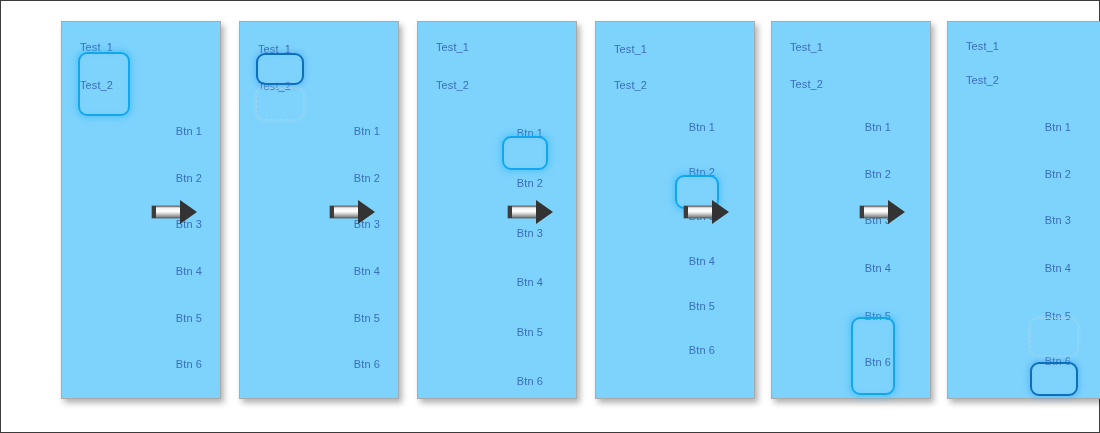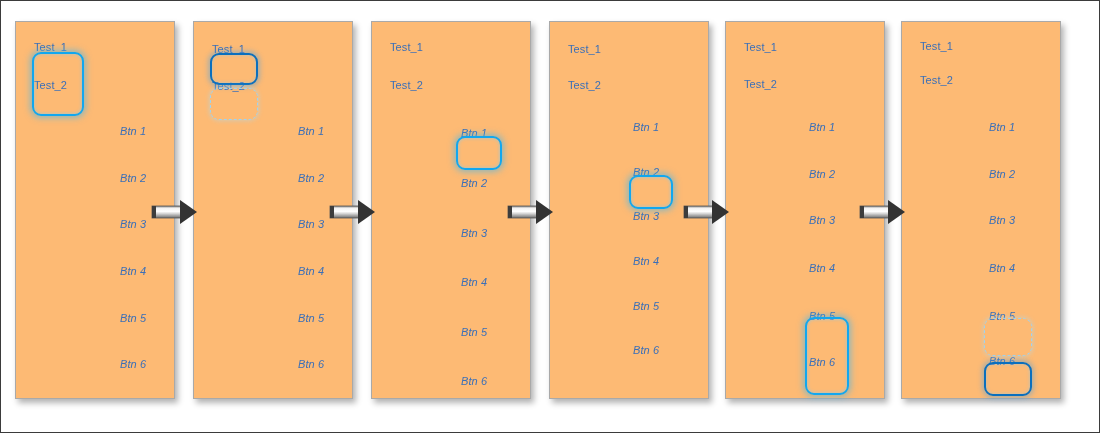--- a/index.html
+++ b/index.html
@@ -18,37 +18,38 @@
     width: 1100px;
     height: 433px;
     box-sizing: border-box;
     border: 1px solid #3b3b3b;
     background: #ffffff;
   }
 
   
   .panel {
     position: absolute;
-    background: #fdba74;
+    background: #7dd3fc;
     border: 1px solid #a9a9a9;
     box-sizing: border-box;
     box-shadow: 3px 4px 6px rgba(0,0,0,0.30);
+    margin-left: 46px;
   }
 
   
   .lbl {
     position: absolute;
     color: #3a6fb8;
     font-size: 11px;
     line-height: 12px;
     white-space: nowrap;
     letter-spacing: 0.1px;
   }
   .test-lbl { left: 18px; }
-  .btn-lbl  { text-align: left; font-style: italic; }
+  .btn-lbl  { text-align: right; }
 
   
   .hl {
     position: absolute;
     box-sizing: border-box;
     border-radius: 9px;
     background: transparent;
     pointer-events: none;
   }
   .hl.solid-bright {

